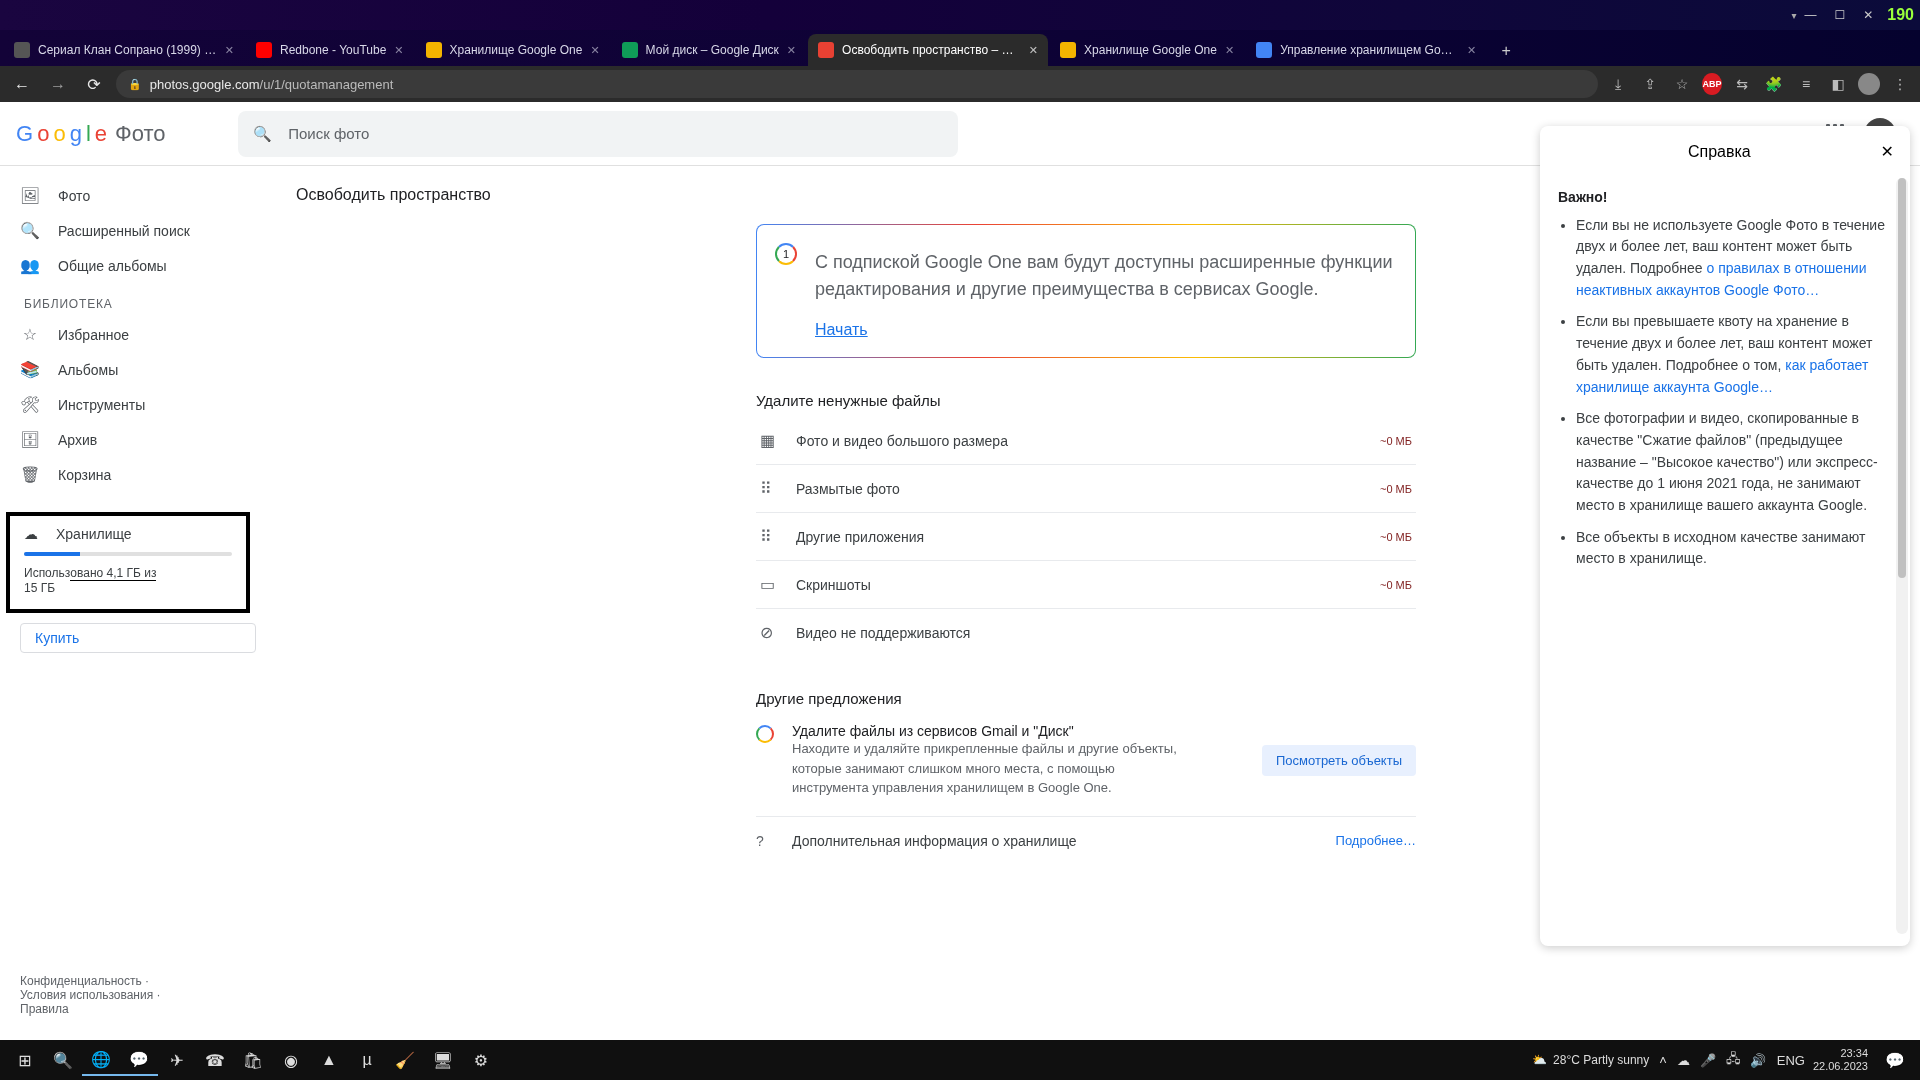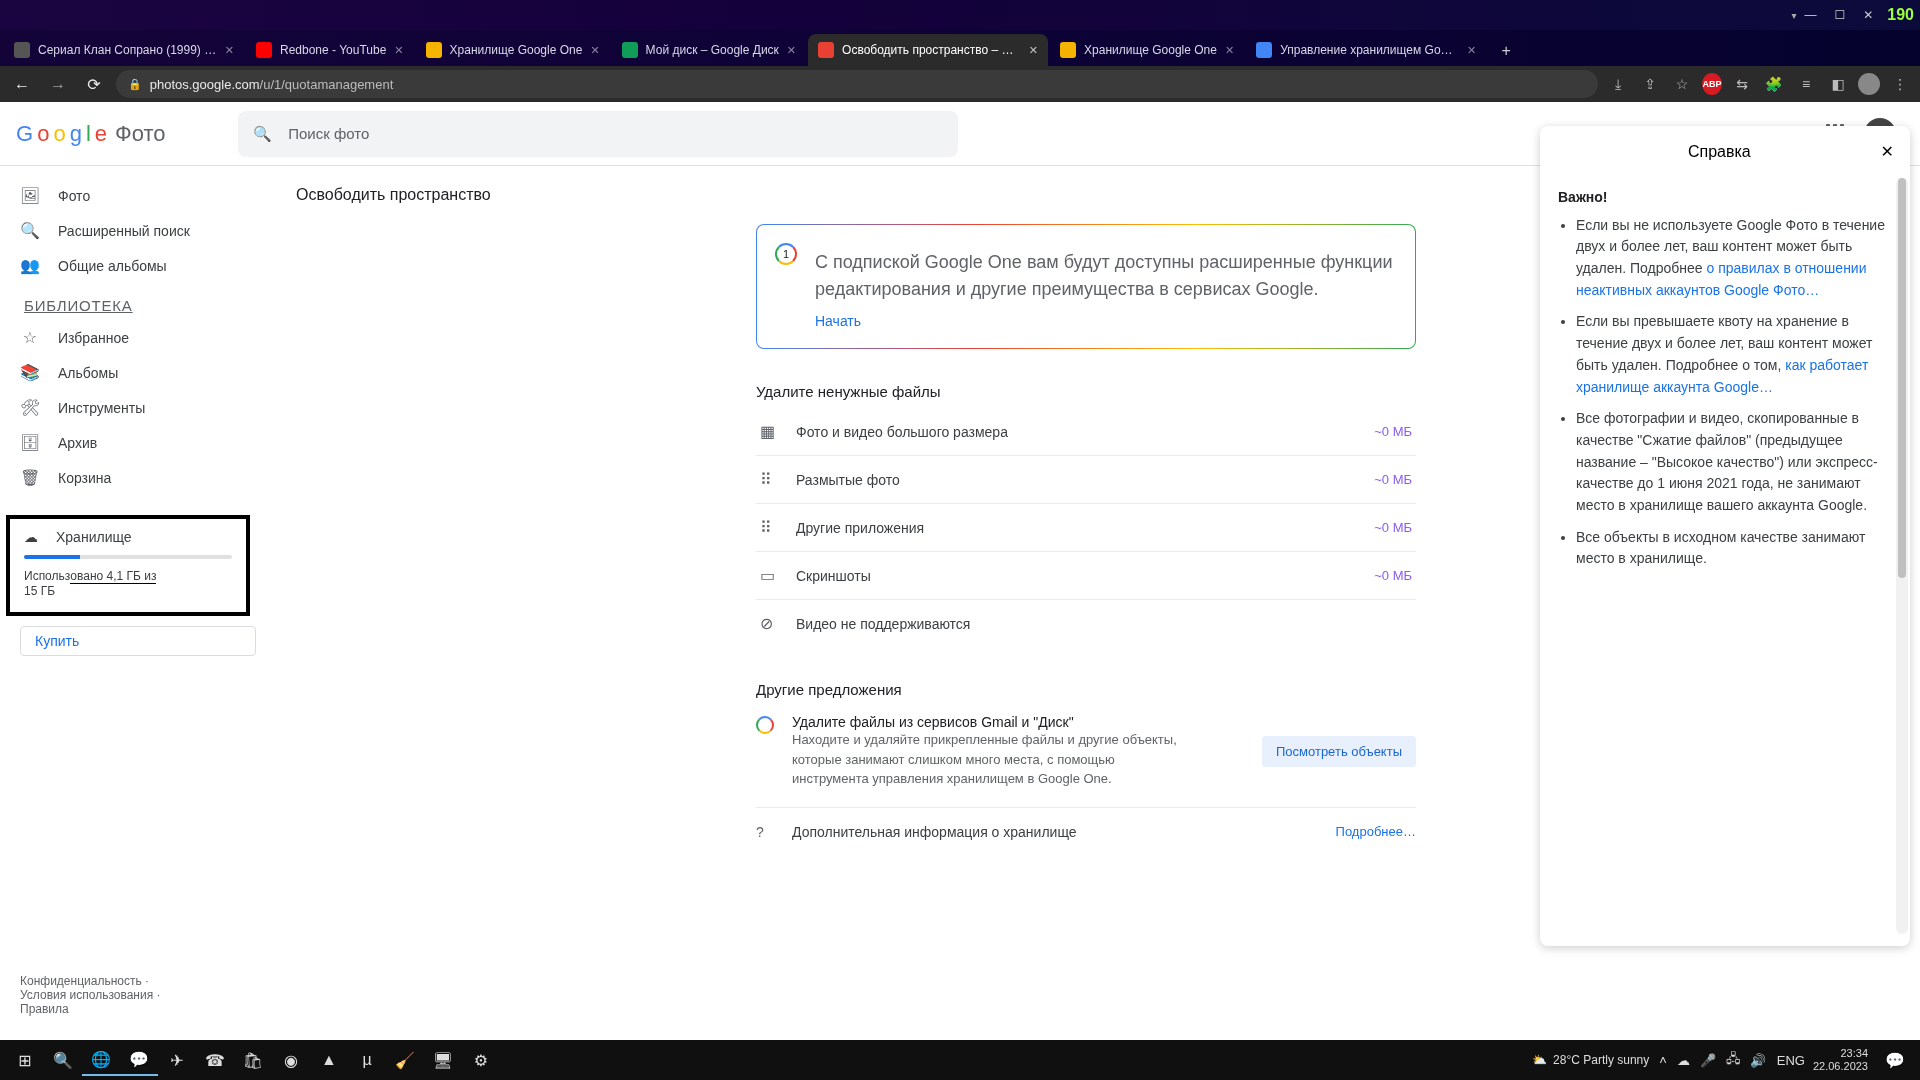--- a/index.html
+++ b/index.html
@@ -45,47 +45,47 @@
 .hdrbtn .upl { display:flex; align-items:center; gap:6px; font-size:14px; color:#3c4043;}
 .hdrbtn .icbtn { width:24px; text-align:center; font-size:18px; color:#5f6368; cursor:pointer;}
 .hdrbtn .apps { width:20px; height:20px; display:grid; grid-template-columns:repeat(3,4px); grid-template-rows:repeat(3,4px); gap:3px;}
 .hdrbtn .apps span{ background:#5f6368; border-radius:1px;}
 .hdrbtn .avatar{ width:32px; height:32px; border-radius:50%; background:#444;}
 
 .appbody { flex:1; display:flex; overflow:hidden;}
 .sidebar { width:256px; padding:12px 0 8px 0; font-size:14px; display:flex; flex-direction:column;}
 .sbitem { display:flex; align-items:center; gap:18px; padding:8px 20px; color:#3c4043; cursor:pointer; border-radius:0 20px 20px 0;}
 .sbitem .ic { width:20px; text-align:center; color:#5f6368; font-size:16px;}
-.sbhdr { padding:14px 20px 6px 24px; font-size:15px; letter-spacing:.8px; color:#5f6368; font-weight:500;text-decoration:underline;}
+.sbhdr { padding:14px 20px 6px 24px; font-size:12px; letter-spacing:.8px; color:#5f6368; font-weight:500;}
 .storagebox { margin:20px 6px 0 6px; border:4px solid #000; padding:10px 14px 14px 14px;}
 .storagebox .row{ display:flex; align-items:center; gap:18px; font-size:14px; color:#3c4043;}
 .storagebox .bar{ height:4px; background:#e0e0e0; border-radius:2px; margin-top:10px; overflow:hidden;}
 .storagebox .bar .fill{ height:100%; width:27%; background:#1a73e8;}
 .storagebox .used{ font-size:12px; color:#3c4043; margin-top:10px;}
 .uline{ border-bottom:1.5px solid #000; display:inline-block;}
 .buybtn{ margin:10px 0 0 20px; display:inline-block; border:1px solid #dadce0; border-radius:4px; padding:6px 14px; color:#1a73e8; font-size:14px; cursor:pointer;}
 .sidefooter{ margin-top:auto; padding:8px 20px 16px 20px; font-size:12px; color:#5f6368;}
 .sidefooter a{ display:block; }
 
 .main { flex:1; padding:20px 40px 0 40px; overflow:hidden; }
 .main h1{ font-size:16px; font-weight:400; color:#202124; margin-bottom:20px;}
 .maincenter{ max-width:660px; margin-left:460px;}
 
 .promo { border:1px solid transparent; border-radius:8px; padding:18px; display:flex; gap:18px; position:relative; margin-bottom:34px;
  background:linear-gradient(#fff,#fff) padding-box, linear-gradient(90deg,#4285F4,#EA4335,#FBBC05,#34A853) border-box;}
 .promo .onebadge{ width:22px; height:22px; border-radius:50%; border:2px solid; border-color:#4285F4 #EA4335 #FBBC05 #34A853; flex-shrink:0; display:flex; align-items:center; justify-content:center; font-size:11px;}
 .promo .pt{ font-size:14px; color:#202124; }
 .promo .pd{ font-size:18px; color:#5f6368; margin-top:6px; line-height:1.5;}
-.promo .pl{ color:#1a73e8; font-size:14px; margin-top:10px; display:inline-block; cursor:pointer;}
+.promo .pl{ color:#1a73e8; font-size:16px; margin-top:18px; display:inline-block; cursor:pointer;text-decoration:underline;}
 
 .sect-title{ font-size:15px; color:#202124; margin-bottom:8px;}
 .listrow{ display:flex; align-items:center; padding:14px 4px; border-bottom:1px solid #e8eaed; font-size:14px; color:#3c4043; cursor:pointer;}
 .listrow:last-child{border-bottom:none;}
 .listrow .ric{ width:22px; color:#5f6368; font-size:16px; margin-right:14px;}
-.listrow .rsz{ margin-left:auto; color:#8b5cf6; font-size:13px;}
+.listrow .rsz{ margin-left:auto; color:#7f1d1d; font-size:11px;}
 
 .gmailblock{ display:flex; gap:18px; padding:8px 0 18px 0; border-bottom:1px solid #e8eaed; font-size:14px;}
 .gmailblock .onebadge{ width:18px;height:18px;border-radius:50%;border:2px solid;border-color:#4285F4 #EA4335 #FBBC05 #34A853;flex-shrink:0; margin-top:2px;}
 .gmailblock .gd{ color:#5f6368; font-size:13px; line-height:1.5; max-width:400px;}
 .gmailblock .viewbtn{ margin-left:auto; align-self:center; background:#e8f0fe; color:#1967d2; border-radius:4px; padding:8px 14px; font-size:13px; cursor:pointer;}
 .inforow{ display:flex; align-items:center; padding:16px 0; font-size:14px; color:#3c4043;}
 .inforow .ric{width:22px;color:#5f6368;margin-right:14px;}
 .inforow .more{ margin-left:auto; color:#1a73e8; font-size:13px; cursor:pointer;}
 
 

